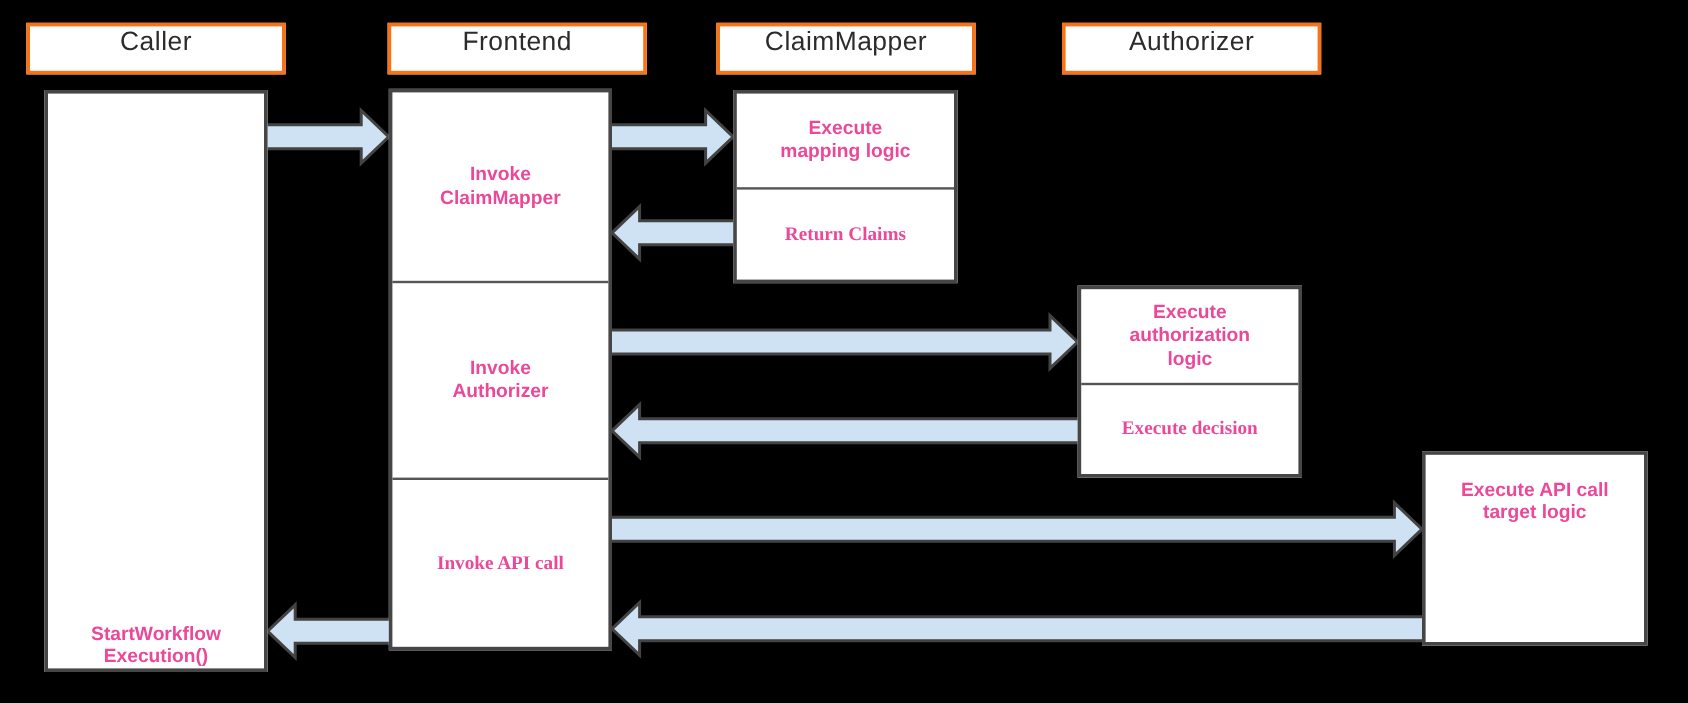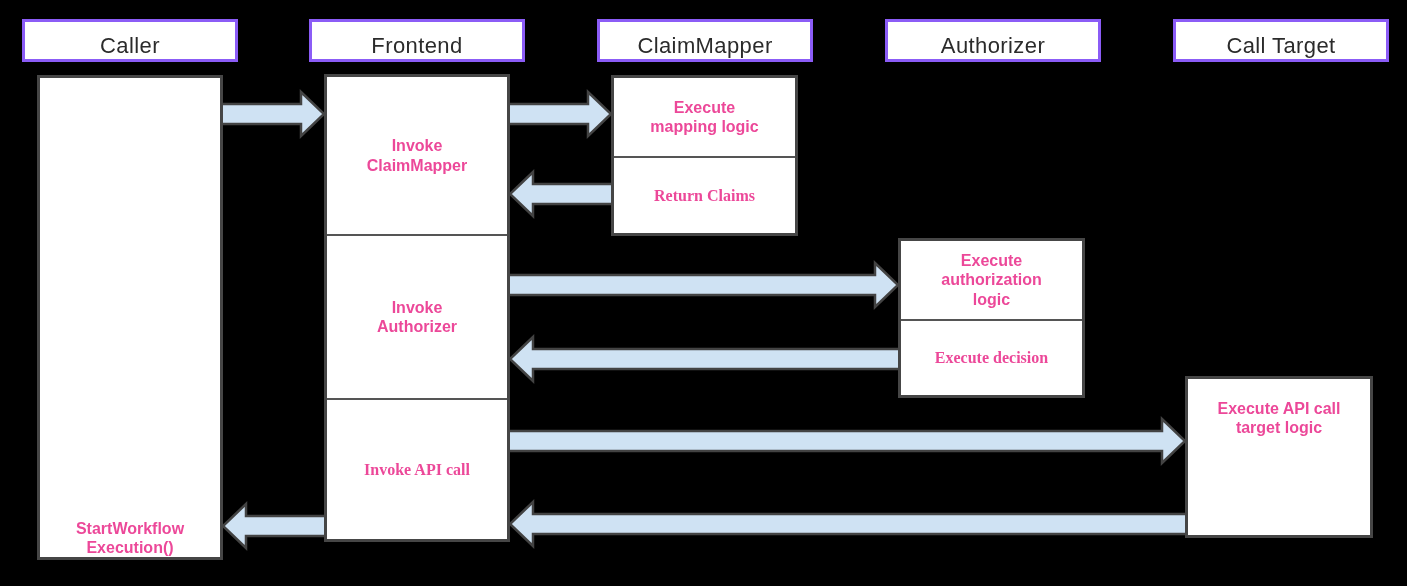--- a/index.html
+++ b/index.html
@@ -14,24 +14,24 @@
     background: #000000;
     overflow: hidden;
     font-family: "Liberation Sans", "DejaVu Sans", sans-serif;
   }
   .hdr {
     position: absolute;
     top: 19px;
     width: 216px;
     height: 43px;
     background: #ffffff;
-    border: 3px solid #8b5cf6;
+    border: 3px solid #f97316;
     box-sizing: border-box;
     display: flex;
-    align-items: flex-end;
+    align-items: flex-start;
     justify-content: center;
     z-index: 3;
   }
   .hdr span {
     font-size: 22px;
     font-weight: 400;
     color: #2b2b2b;
     letter-spacing: 0.4px;
     white-space: nowrap;
   }
@@ -74,31 +74,28 @@
   }
 </style>
 </head>
 <body>
 
 <div class="stage">
 
   <div class="hdr" style="left:22px">
       <span>Caller</span>
     </div>
-  <div class="hdr" style="left:309px">
+  <div class="hdr" style="left:323px">
       <span>Frontend</span>
     </div>
   <div class="hdr" style="left:597px">
       <span>ClaimMapper</span>
     </div>
   <div class="hdr" style="left:885px">
       <span>Authorizer</span>
-    </div>
-  <div class="hdr" style="left:1173px">
-      <span>Call Target</span>
     </div>
 
   <div id="arrows">
       <svg width="113" height="50" style="left: 217px; top: 89px;">
         <polygon points="0,15 84,15 84,3 107,25 84,47 84,35 0,35" fill="#cfe2f3" stroke="#434343" stroke-width="2.5"></polygon>
       </svg>
       <svg width="113" height="50" style="left: 504px; top: 89px;">
         <polygon points="0,15 84,15 84,3 107,25 84,47 84,35 0,35" fill="#cfe2f3" stroke="#434343" stroke-width="2.5"></polygon>
       </svg>
       <svg width="113" height="50" style="left: 504px; top: 169px;">

